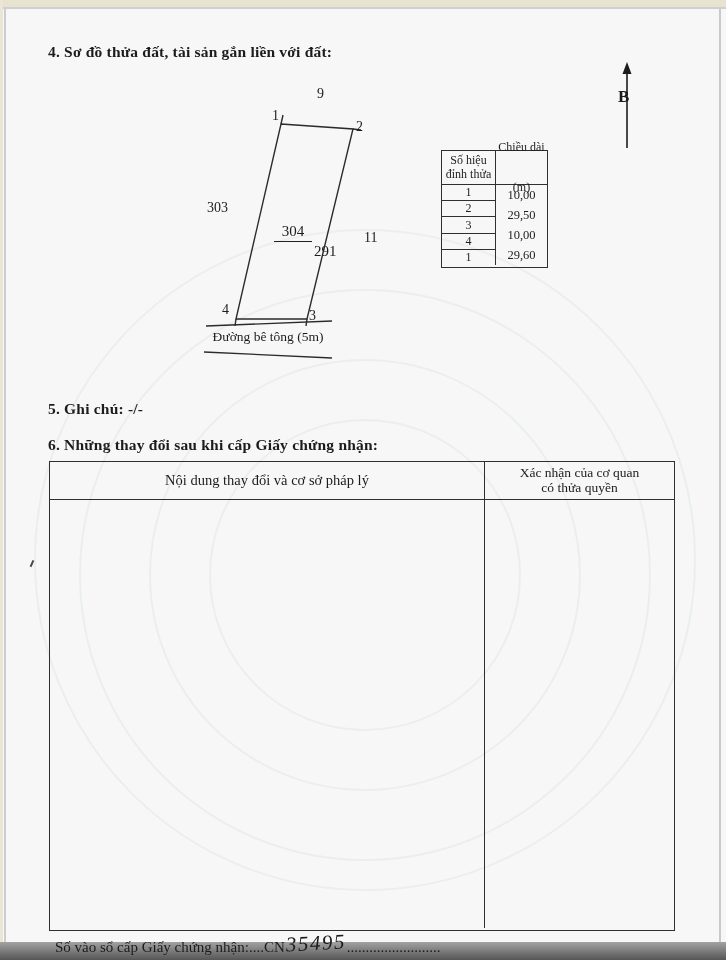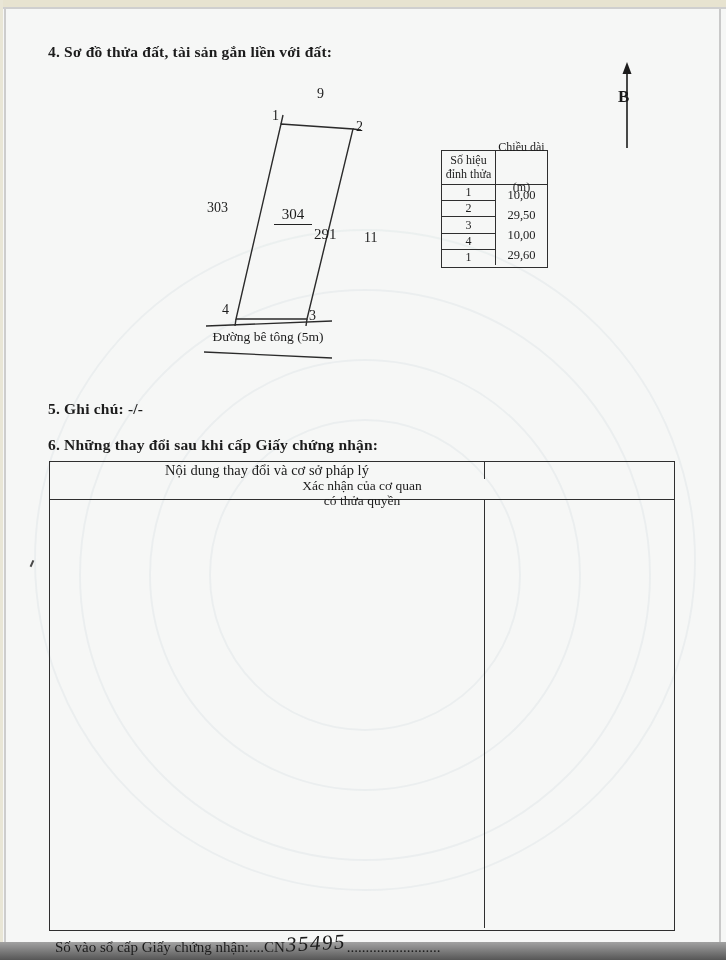--- a/index.html
+++ b/index.html
@@ -17,21 +17,21 @@
                  background:linear-gradient(#a2a2a2,#565656); z-index:3; }
 
   .svg-layer { position:absolute; left:0; top:0; z-index:1; }
   .txt { position:absolute; z-index:2; }
 
   .sec-title { font-weight:bold; font-size:15.5px; letter-spacing:.2px; }
 
   
   .dlab { font-size:14px; }
   .fraction { text-align:center; width:38px; font-size:15px; }
-  .fraction .num { border-bottom:1.2px solid #222; padding:0 3px 1px; }
+  .fraction .num { border-bottom:1.2px solid #222; padding:0 3px 1px;margin-top:17px; }
   .fraction .den { padding-top:1px;margin-left:40px; }
   .road-label { font-size:13.5px; width:140px; text-align:center; }
   .compass-b { font-weight:bold; font-size:17px; }
 
   
   .vtable { position:absolute; left:441px; top:150px; width:107px; height:118px;
             border:1.6px solid #2f2f2f; z-index:2; background:transparent; font-size:12px; }
   .vtable .vhead { display:flex; height:34px; border-bottom:1.4px solid #2f2f2f; }
   .vtable .vhead .h1 { width:54px; border-right:1.4px solid #2f2f2f; display:flex; align-items:center; justify-content:center; text-align:center; line-height:1.12; }
   .vtable .vhead .h2 { flex:1; display:flex; flex-direction:column; align-items:center; justify-content:center; line-height:1.12;gap:27px; }
@@ -39,21 +39,21 @@
   .vtable .vcol-left { position:absolute; left:0; top:0; width:54px; height:100%;
                        border-right:1.4px solid #2f2f2f; display:flex; flex-direction:column; }
   .vtable .vrow { flex:1; display:flex; align-items:center; justify-content:center; border-top:1.2px solid #2f2f2f; }
   .vtable .vrow:first-child { border-top:none; }
   .vtable .vcol-right { position:absolute; left:54px; top:0; right:0; height:100%;
                         display:flex; flex-direction:column; justify-content:space-around; align-items:center; font-size:12.5px; }
 
   
   .ctable { position:absolute; left:49px; top:461px; width:626px; height:470px;
             border:1.8px solid #2f2f2f; z-index:2; }
-  .ctable .chead { display:flex; height:38px; border-bottom:1.6px solid #2f2f2f;flex-direction:column; }
+  .ctable .chead { display:flex; height:38px; border-bottom:1.6px solid #2f2f2f; }
   .ctable .chead .c1 { width:435px; border-right:1.6px solid #2f2f2f; display:flex; align-items:center; justify-content:center; font-size:14.5px; }
   .ctable .chead .c2 { flex:1; display:flex; flex-direction:column; align-items:center; justify-content:center; font-size:13.5px; line-height:1.1; }
   .ctable .cbody { display:flex; height:428px; }
   .ctable .cbody .c1 { width:435px; border-right:1.6px solid #2f2f2f; }
   .ctable .cbody .c2 { flex:1; }
 
   
   .footer { position:absolute; left:55px; top:933px; z-index:4; font-size:15px; white-space:nowrap; }
   .footer .hand { display:inline-block; font-size:21px; font-style:italic; letter-spacing:1.5px;
                   transform:rotate(-3deg) translateY(-2px); margin:0 1px; }

